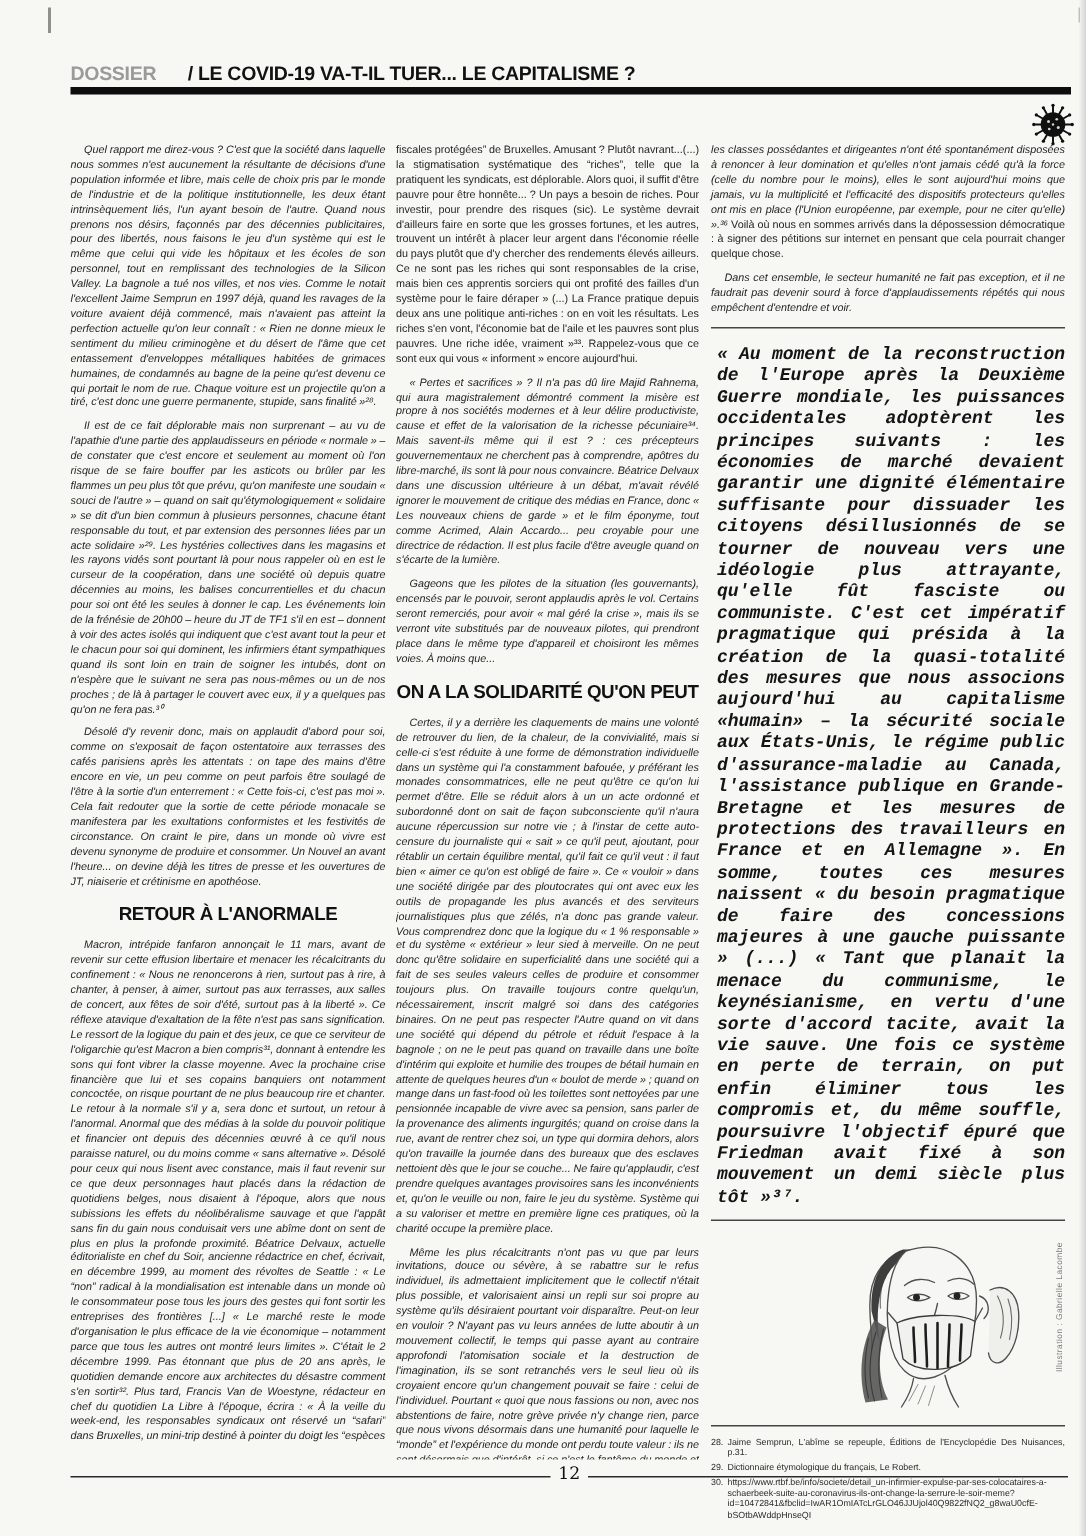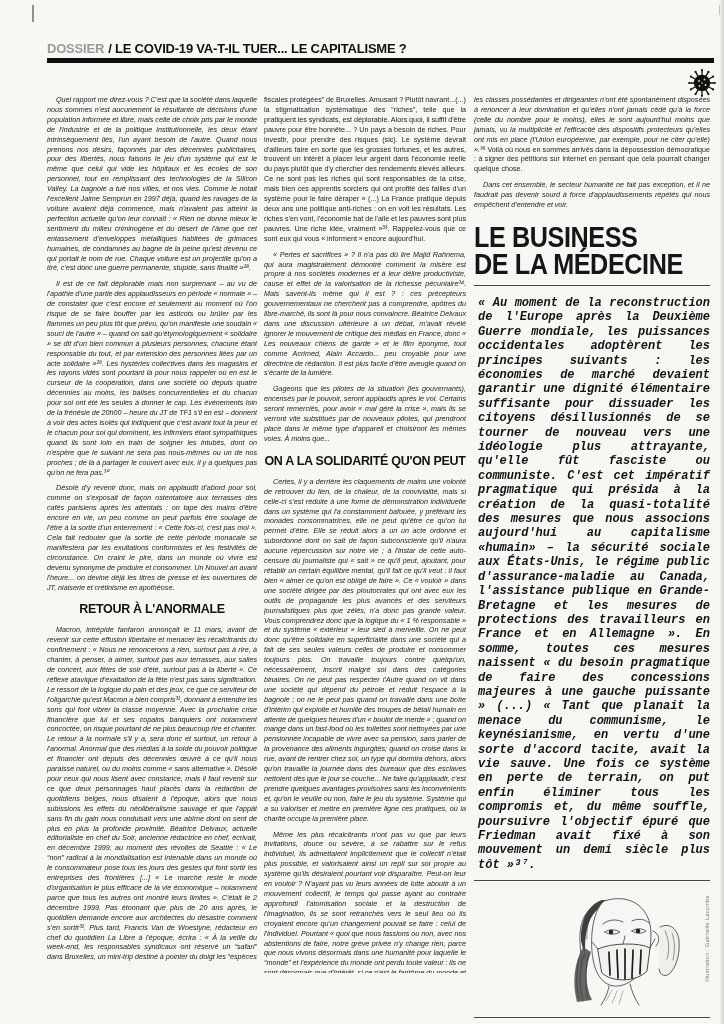--- a/index.html
+++ b/index.html
@@ -8,21 +8,21 @@
         font-family:"Liberation Sans",sans-serif;color:#242424;overflow:hidden;}
   .edge-shade{position:absolute;top:0;right:0;width:5px;height:100%;
         background:linear-gradient(to right,rgba(0,0,0,0),rgba(0,0,0,0.14));}
   .trim{position:absolute;background:#8f8f8c;}
   .trim.tl{left:32px;top:5px;width:1.5px;height:17px;}
   .trim.tr{right:4px;top:5px;width:1.5px;height:10px;opacity:.5;}
 
   
   .kicker-row{position:absolute;left:47px;top:41px;font-size:13px;font-weight:700;
         letter-spacing:-0.2px;white-space:nowrap;}
-  .kicker{color:#9a9a9a;margin-right:4px;}
+  .kicker{color:#9a9a9a;margin-right:21px;}
   .dossier-title{color:#121212;}
   .header-rule{position:absolute;left:47px;right:10px;top:58px;height:5px;background:#0d0d0d;}
   .virus{position:absolute;left:687px;top:68px;}
 
   
   .col{position:absolute;top:95px;}
   #col1{left:47px;width:210px;height:878px;overflow:hidden;}
   #col2{left:264px;width:202px;height:878px;overflow:hidden;}
   #col3{left:474px;width:236px;}
   p.body{margin:0 0 6px 0;font-size:7.2px;line-height:9.9px;text-align:justify;
@@ -123,24 +123,20 @@
     <p class="body ind">Gageons que les pilotes de la situation (les gouvernants), encensés par le pouvoir, seront applaudis après le vol. Certains seront remerciés, pour avoir « mal géré la crise », mais ils se verront vite substitués par de nouveaux pilotes, qui prendront place dans le même type d'appareil et choisiront les mêmes voies. À moins que...</p>
     <h3 class="subhead">ON A LA SOLIDARITÉ QU'ON PEUT</h3>
     <p class="body ind">Certes, il y a derrière les claquements de mains une volonté de retrouver du lien, de la chaleur, de la convivialité, mais si celle-ci s'est réduite à une forme de démonstration individuelle dans un système qui l'a constamment bafouée, y préférant les monades consommatrices, elle ne peut qu'être ce qu'on lui permet d'être. Elle se réduit alors à un un acte ordonné et subordonné dont on sait de façon subconsciente qu'il n'aura aucune répercussion sur notre vie ; à l'instar de cette auto-censure du journaliste qui « sait » ce qu'il peut, ajoutant, pour rétablir un certain équilibre mental, qu'il fait ce qu'il veut : il faut bien « aimer ce qu'on est obligé de faire ». Ce « vouloir » dans une société dirigée par des ploutocrates qui ont avec eux les outils de propagande les plus avancés et des serviteurs journalistiques plus que zélés, n'a donc pas grande valeur. Vous comprendrez donc que la logique du « 1 % responsable » et du système « extérieur » leur sied à merveille. On ne peut donc qu'être solidaire en superficialité dans une société qui a fait de ses seules valeurs celles de produire et consommer toujours plus. On travaille toujours contre quelqu'un, nécessairement, inscrit malgré soi dans des catégories binaires. On ne peut pas respecter l'Autre quand on vit dans une société qui dépend du pétrole et réduit l'espace à la bagnole ; on ne le peut pas quand on travaille dans une boîte d'intérim qui exploite et humilie des troupes de bétail humain en attente de quelques heures d'un « boulot de merde » ; quand on mange dans un fast-food où les toilettes sont nettoyées par une pensionnée incapable de vivre avec sa pension, sans parler de la provenance des aliments ingurgités; quand on croise dans la rue, avant de rentrer chez soi, un type qui dormira dehors, alors qu'on travaille la journée dans des bureaux que des esclaves nettoient dès que le jour se couche... Ne faire qu'applaudir, c'est prendre quelques avantages provisoires sans les inconvénients et, qu'on le veuille ou non, faire le jeu du système. Système qui a su valoriser et mettre en première ligne ces pratiques, où la charité occupe la première place.</p>
     <p class="body ind">Même les plus récalcitrants n'ont pas vu que par leurs invitations, douce ou sévère, à se rabattre sur le refus individuel, ils admettaient implicitement que le collectif n'était plus possible, et valorisaient ainsi un repli sur soi propre au système qu'ils désiraient pourtant voir disparaître. Peut-on leur en vouloir ? N'ayant pas vu leurs années de lutte aboutir à un mouvement collectif, le temps qui passe ayant au contraire approfondi l'atomisation sociale et la destruction de l'imagination, ils se sont retranchés vers le seul lieu où ils croyaient encore qu'un changement pouvait se faire : celui de l'individuel. Pourtant « quoi que nous fassions ou non, avec nos abstentions de faire, notre grève privée n'y change rien, parce que nous vivons désormais dans une humanité pour laquelle le “monde” et l'expérience du monde ont perdu toute valeur : ils ne sont désormais que d'intérêt, si ce n'est le fantôme du monde et la consommation de ce fantôme. Cette humanité est désormais le monde avec lequel il nous faut réellement compter, et contre celui-ci, il n'est pas impossible de faire grève »³⁵. Les dirigeants s'accommodent parfaitement de nos initiatives individuelles, tant qu'elles ne touchent pas au cœur du problème. Faut-il rappeler que si « à aucun moment dans l'histoire</p>
   </div>
 
   <div id="col3" class="col">
     <p class="body"><span class="it">les classes possédantes et dirigeantes n'ont été spontanément disposées à renoncer à leur domination et qu'elles n'ont jamais cédé qu'à la force (celle du nombre pour le moins), elles le sont aujourd'hui moins que jamais, vu la multiplicité et l'efficacité des dispositifs protecteurs qu'elles ont mis en place (l'Union européenne, par exemple, pour ne citer qu'elle) ».³⁶</span><span> Voilà où nous en sommes arrivés dans la dépossession démocratique : à signer des pétitions sur internet en pensant que cela pourrait changer quelque chose.</span></p>
     <p class="body ind">Dans cet ensemble, le secteur humanité ne fait pas exception, et il ne faudrait pas devenir sourd à force d'applaudissements répétés qui nous empêchent d'entendre et voir.</p>
 
-    <div class="headline">
-      <div class="headline-line">LE BUSINESS</div>
-      <div class="headline-line">DE LA MÉDECINE</div>
-    </div>
     <hr class="rule">
 
     <blockquote class="pull">« Au moment de la reconstruction de l'Europe après la Deuxième Guerre mondiale, les puissances occidentales adoptèrent les principes suivants : les économies de marché devaient garantir une dignité élémentaire suffisante pour dissuader les citoyens désillusionnés de se tourner de nouveau vers une idéologie plus attrayante, qu'elle fût fasciste ou communiste. C'est cet impératif pragmatique qui présida à la création de la quasi-totalité des mesures que nous associons aujourd'hui au capitalisme «humain» – la sécurité sociale aux États-Unis, le régime public d'assurance-maladie au Canada, l'assistance publique en Grande-Bretagne et les mesures de protections des travailleurs en France et en Allemagne ». En somme, toutes ces mesures naissent « du besoin pragmatique de faire des concessions majeures à une gauche puissante » (...) « Tant que planait la menace du communisme, le keynésianisme, en vertu d'une sorte d'accord tacite, avait la vie sauve. Une fois ce système en perte de terrain, on put enfin éliminer tous les compromis et, du même souffle, poursuivre l'objectif épuré que Friedman avait fixé à son mouvement un demi siècle plus tôt »³⁷.</blockquote>
     <hr class="rule">
 
     <figure class="illus">
       <svg width="138" height="118" viewBox="0 0 138 118">
         <g fill="none" stroke="#4e4e4e" stroke-width="0.9" stroke-linecap="round" stroke-linejoin="round">
           <path d="M54 13 C39 20 33 34 34 52 C34 62 36 70 35 78"></path>
           <path d="M54 13 C44 22 40 36 41 50" opacity="0.7"></path>
@@ -179,13 +175,18 @@
           <span class="fn-text">Dictionnaire étymologique du français, Le Robert.</span>
         </div>
       <div class="fn">
           <span class="fn-num">30.</span>
           <span class="fn-text">https://www.rtbf.be/info/societe/detail_un-infirmier-expulse-par-ses-colocataires-a-schaerbeek-suite-au-coronavirus-ils-ont-change-la-serrure-le-soir-meme?id=10472841&amp;fbclid=IwAR1OmIATcLrGLO46JJUjol40Q9822fNQ2_g8waU0cfE-bSOtbAWddpHnseQI</span>
         </div>
 
     </div>
   </div>
 
+  <div class="pageno-row">
+    <span class="pn-rule"></span>
+    <span class="pn-num">12</span>
+    <span class="pn-rule"></span>
+  </div>
 </div>
 
 </body></html>

